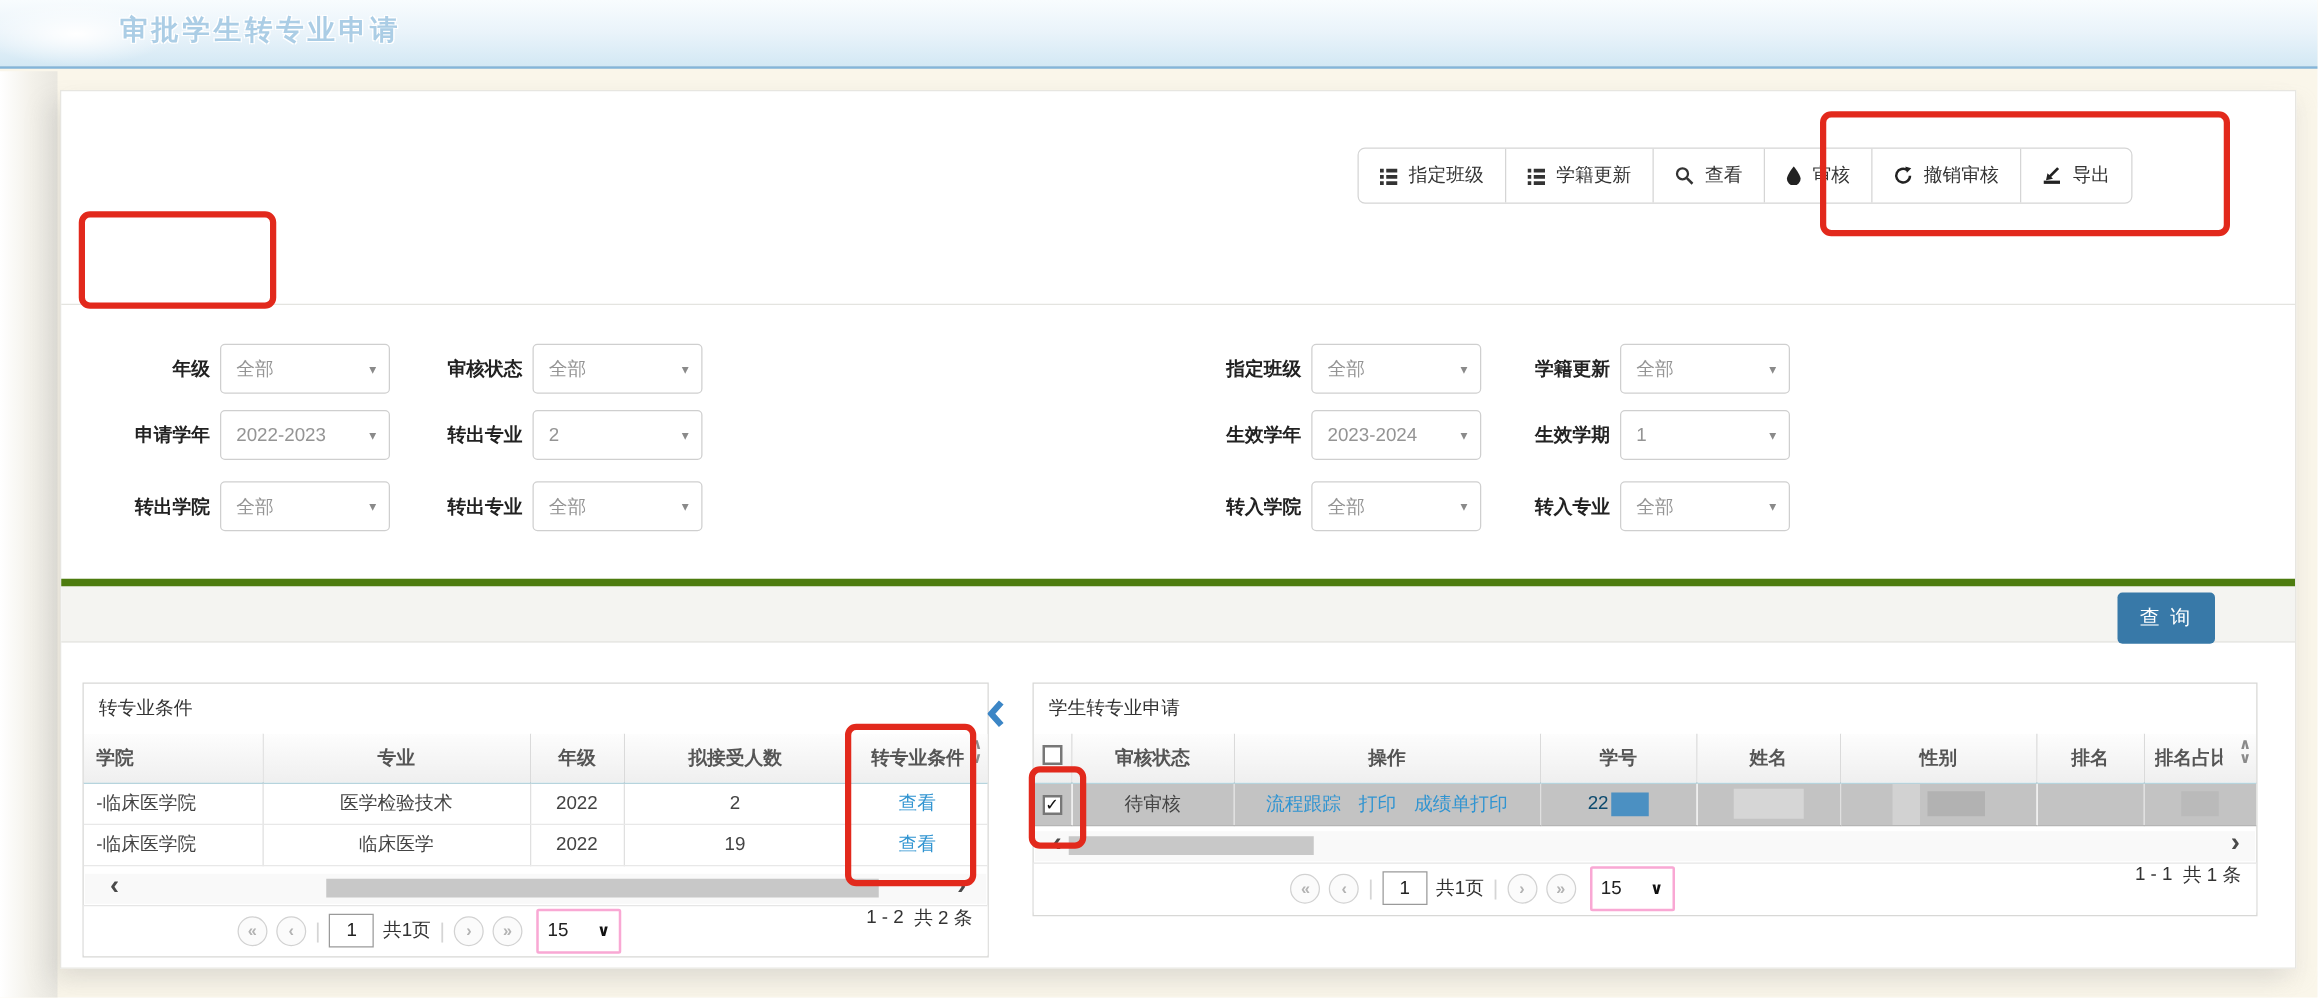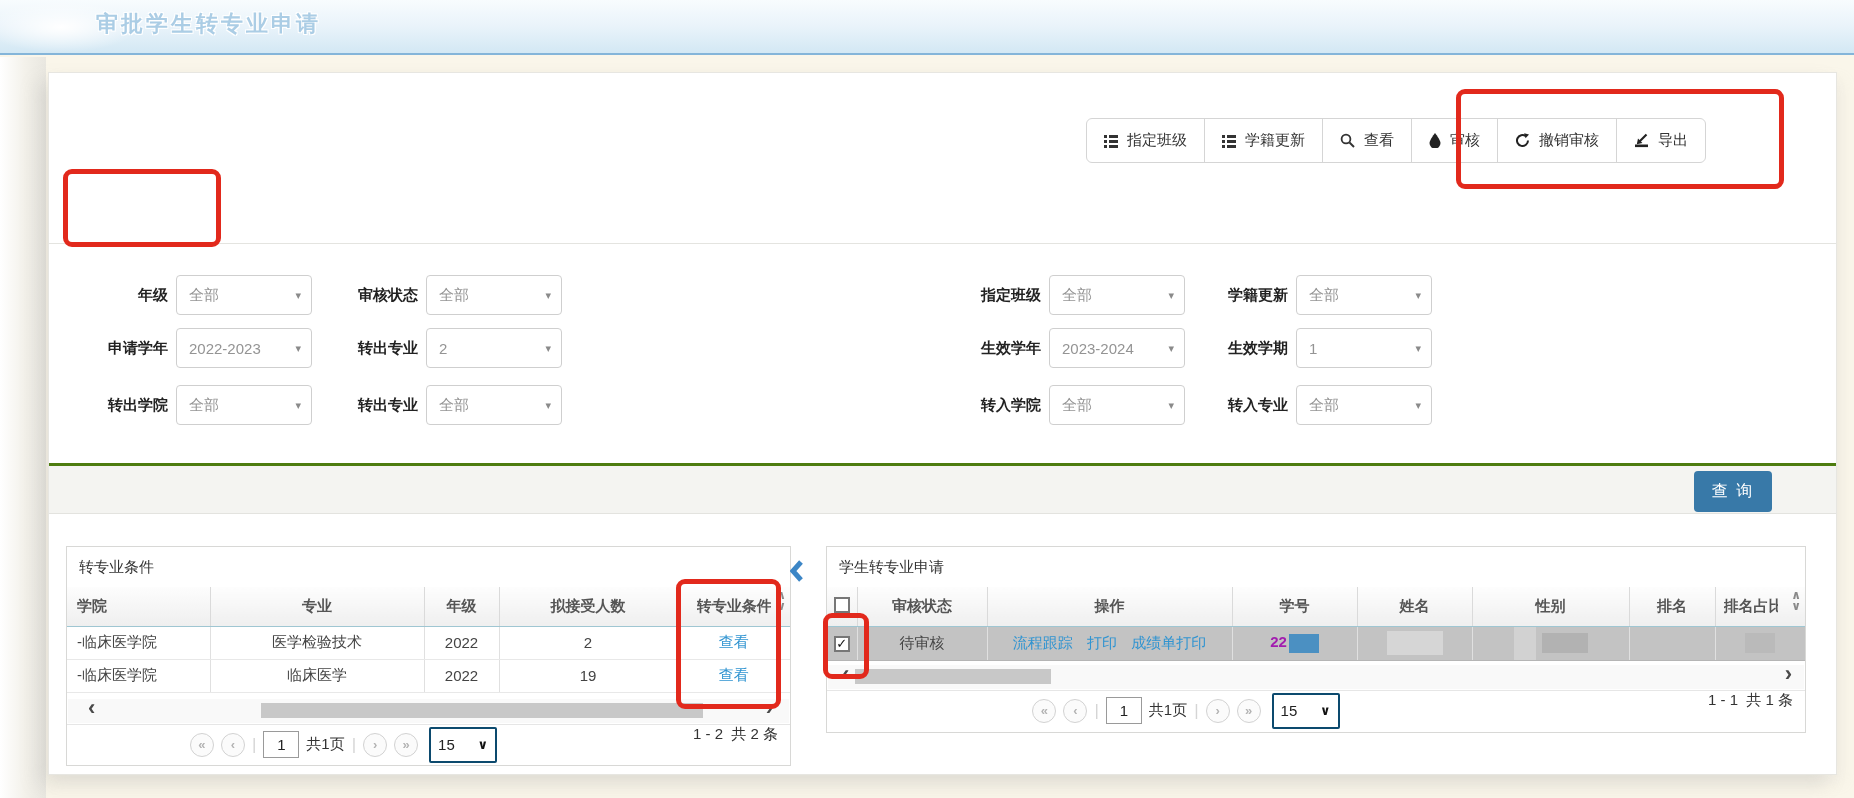--- a/index.html
+++ b/index.html
@@ -74,21 +74,21 @@
   .select {
     margin-left:8px; width:136px; height:40px;
     border:1px solid #cfcfcf; border-radius:4px; background:#fff;
     display:flex; align-items:center; padding:0 10px 0 12px; cursor:pointer;
   }
   .select-value { flex:1; font-size:15px; color:#949494; }
   .select-caret { font-size:11px; color:#8a8a8a; }
   
   .filter-footer {
     position:absolute; left:0; right:0; top:390px; height:51px;
-    background:#f4f4f1; border-top:3px solid #4d7c0f; border-bottom:1px solid #e3e3df;
+    background:#f4f4f1; border-top:6px solid #4d7c0f; border-bottom:1px solid #e3e3df;
   }
   .search-btn {
     position:absolute; right:64px; top:5px; width:78px; height:41px;
     background:#3879a8; border:none; border-radius:4px;
     color:#fff; font-size:16px; letter-spacing:2px;
     display:flex; align-items:center; justify-content:center; cursor:pointer;
   }
   
   .panel { position:absolute; background:#fff; border:1px solid #d8d8d6; }
   .left-panel  { left:17px;  top:473px; width:725px; height:220px; }
@@ -115,21 +115,21 @@
     position:absolute; right:1px; top:3px; width:16px;
     display:flex; flex-direction:column; align-items:center;
     color:#8a8a8a; font-size:12px; line-height:11px; font-weight:bold; cursor:pointer;
     background:transparent;
   }
   a.link { color:#3094d1; text-decoration:none; cursor:pointer; }
   .actions-cell a.link { margin:0 5px; }
   
   .rp-row td { background:#c3c3c3; border-bottom:1px solid #b5b5b5; }
   .patch { display:inline-block; vertical-align:middle; }
-  .sid { color:#a21caf; font-weight:bold; }
+  .sid { color:#0c4a6e; font-weight:normal; }
   .sid-redact { width:30px; height:19px; background:#4b90c2; margin-left:2px; }
   .name-redact { width:56px; height:24px; background:#d6d6d6; }
   .gender-strip { width:22px; height:33px; background:#d2d2d2; margin-right:6px; }
   .gender-redact { width:46px; height:20px; background:#b2b2b2; }
   .rankpct-redact { width:30px; height:20px; background:#bababa; }
   
   .checkbox {
     width:16px; height:16px; background:#fff; border:2px solid #777;
     display:inline-flex; align-items:center; justify-content:center;
     font-size:13px; font-weight:bold; color:#111; cursor:pointer;
@@ -154,21 +154,21 @@
     width:24px; height:24px; border:1px solid #d2d2d2; border-radius:50%;
     background:#fbfbfb; color:#b3b3b3; font-size:13px; font-weight:bold;
     display:flex; align-items:center; justify-content:center; cursor:pointer;
   }
   .pg-sep { color:#d5d5d5; font-size:17px; }
   .pg-input {
     width:36px; height:27px; border:1px solid #9a9a9a; background:#fff;
     display:flex; align-items:center; justify-content:center; font-size:15px; color:#222; cursor:text;
   }
   .pg-size {
-    width:68px; height:19px; border:2px solid #0c4a6e; border-radius:2px; background:#fff;
+    width:68px; height:19px; border:2px solid #f9a8d4; border-radius:2px; background:#fff;
     display:flex; align-items:center; justify-content:space-between; padding:16px 7px;
     font-size:15px; color:#222; cursor:pointer; margin-left:4px;
   }
   .pg-size-caret { font-weight:bold; font-size:13px; color:#111; }
   .pg-total { position:absolute; right:12px; top:0; height:40px; display:flex; align-items:flex-start; font-size:15px; color:#333; }
   
   .collapse-arrow { position:absolute; left:741px; top:487px; cursor:pointer; z-index:5; }
 </style>
 </head>
 <body>

